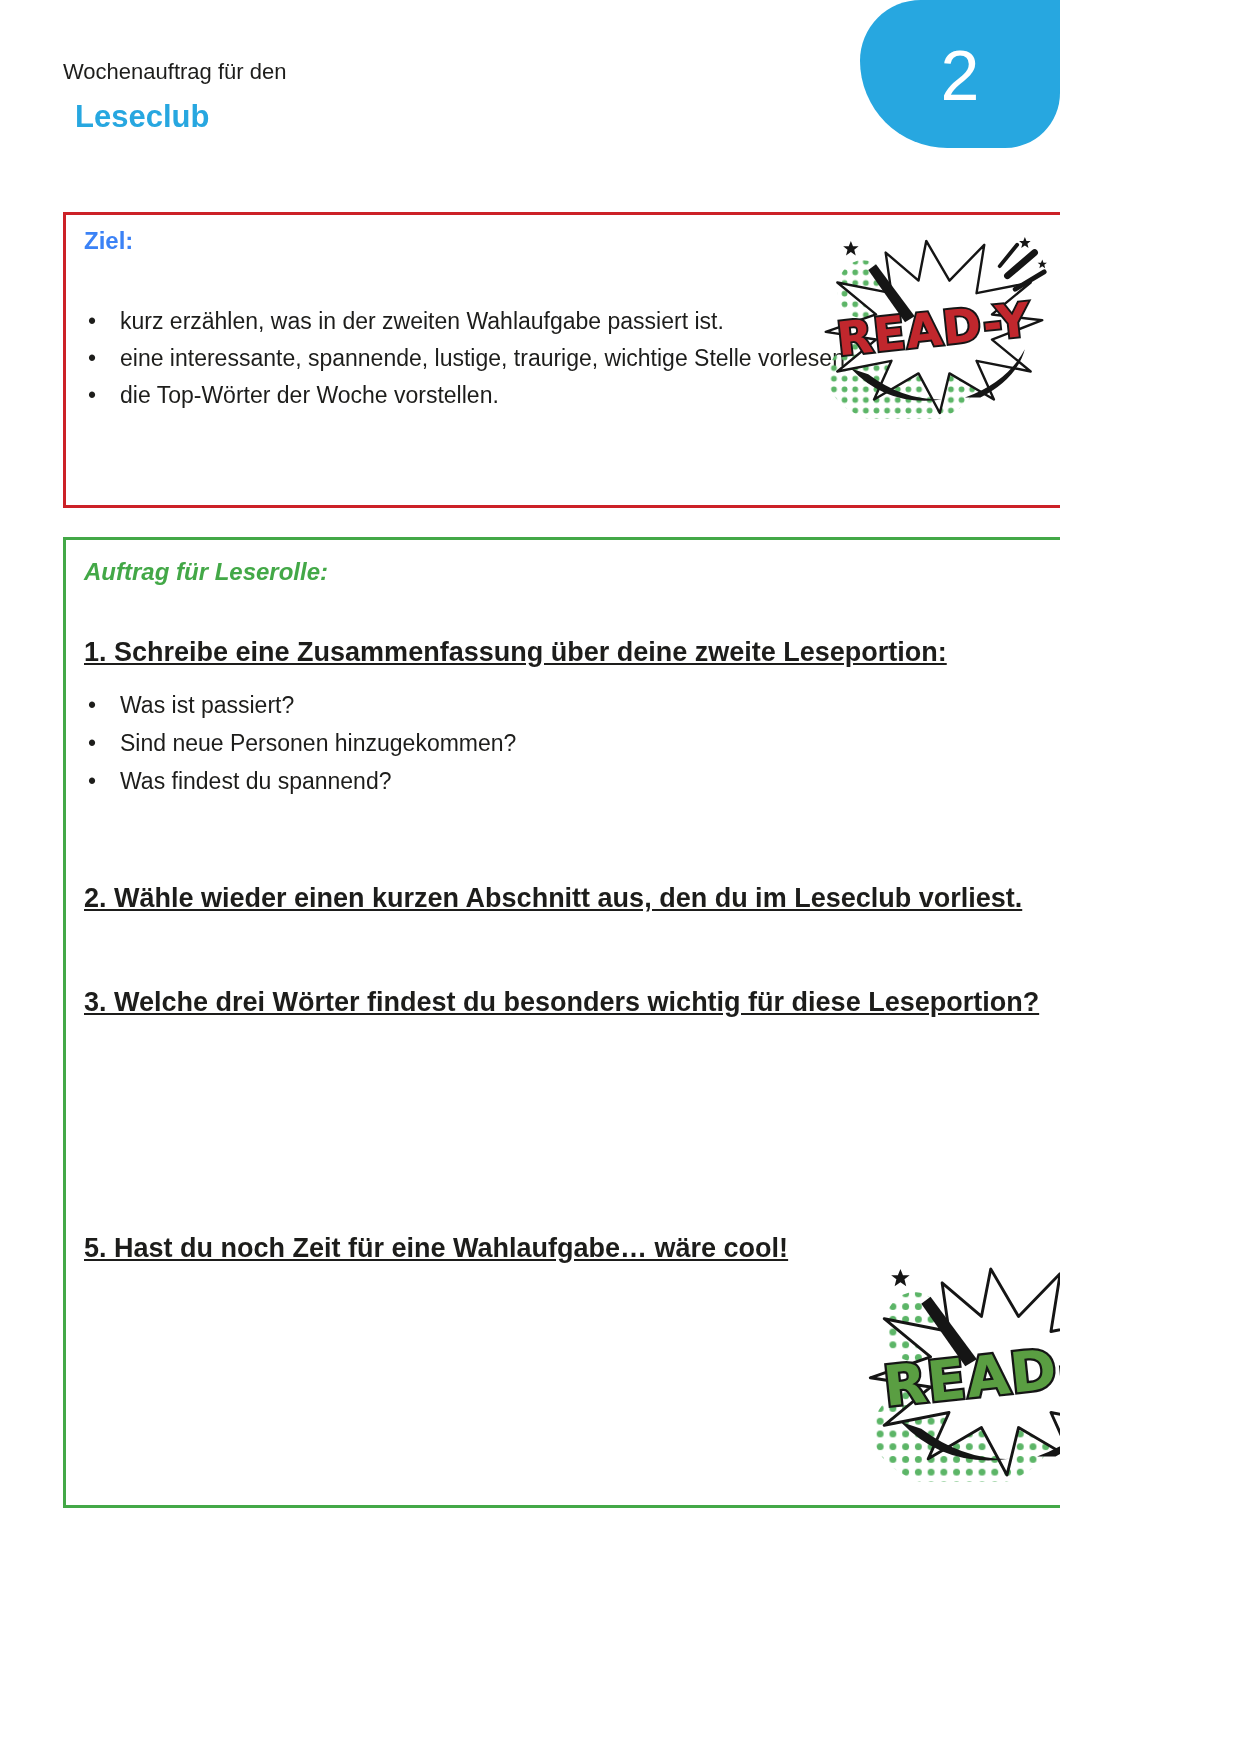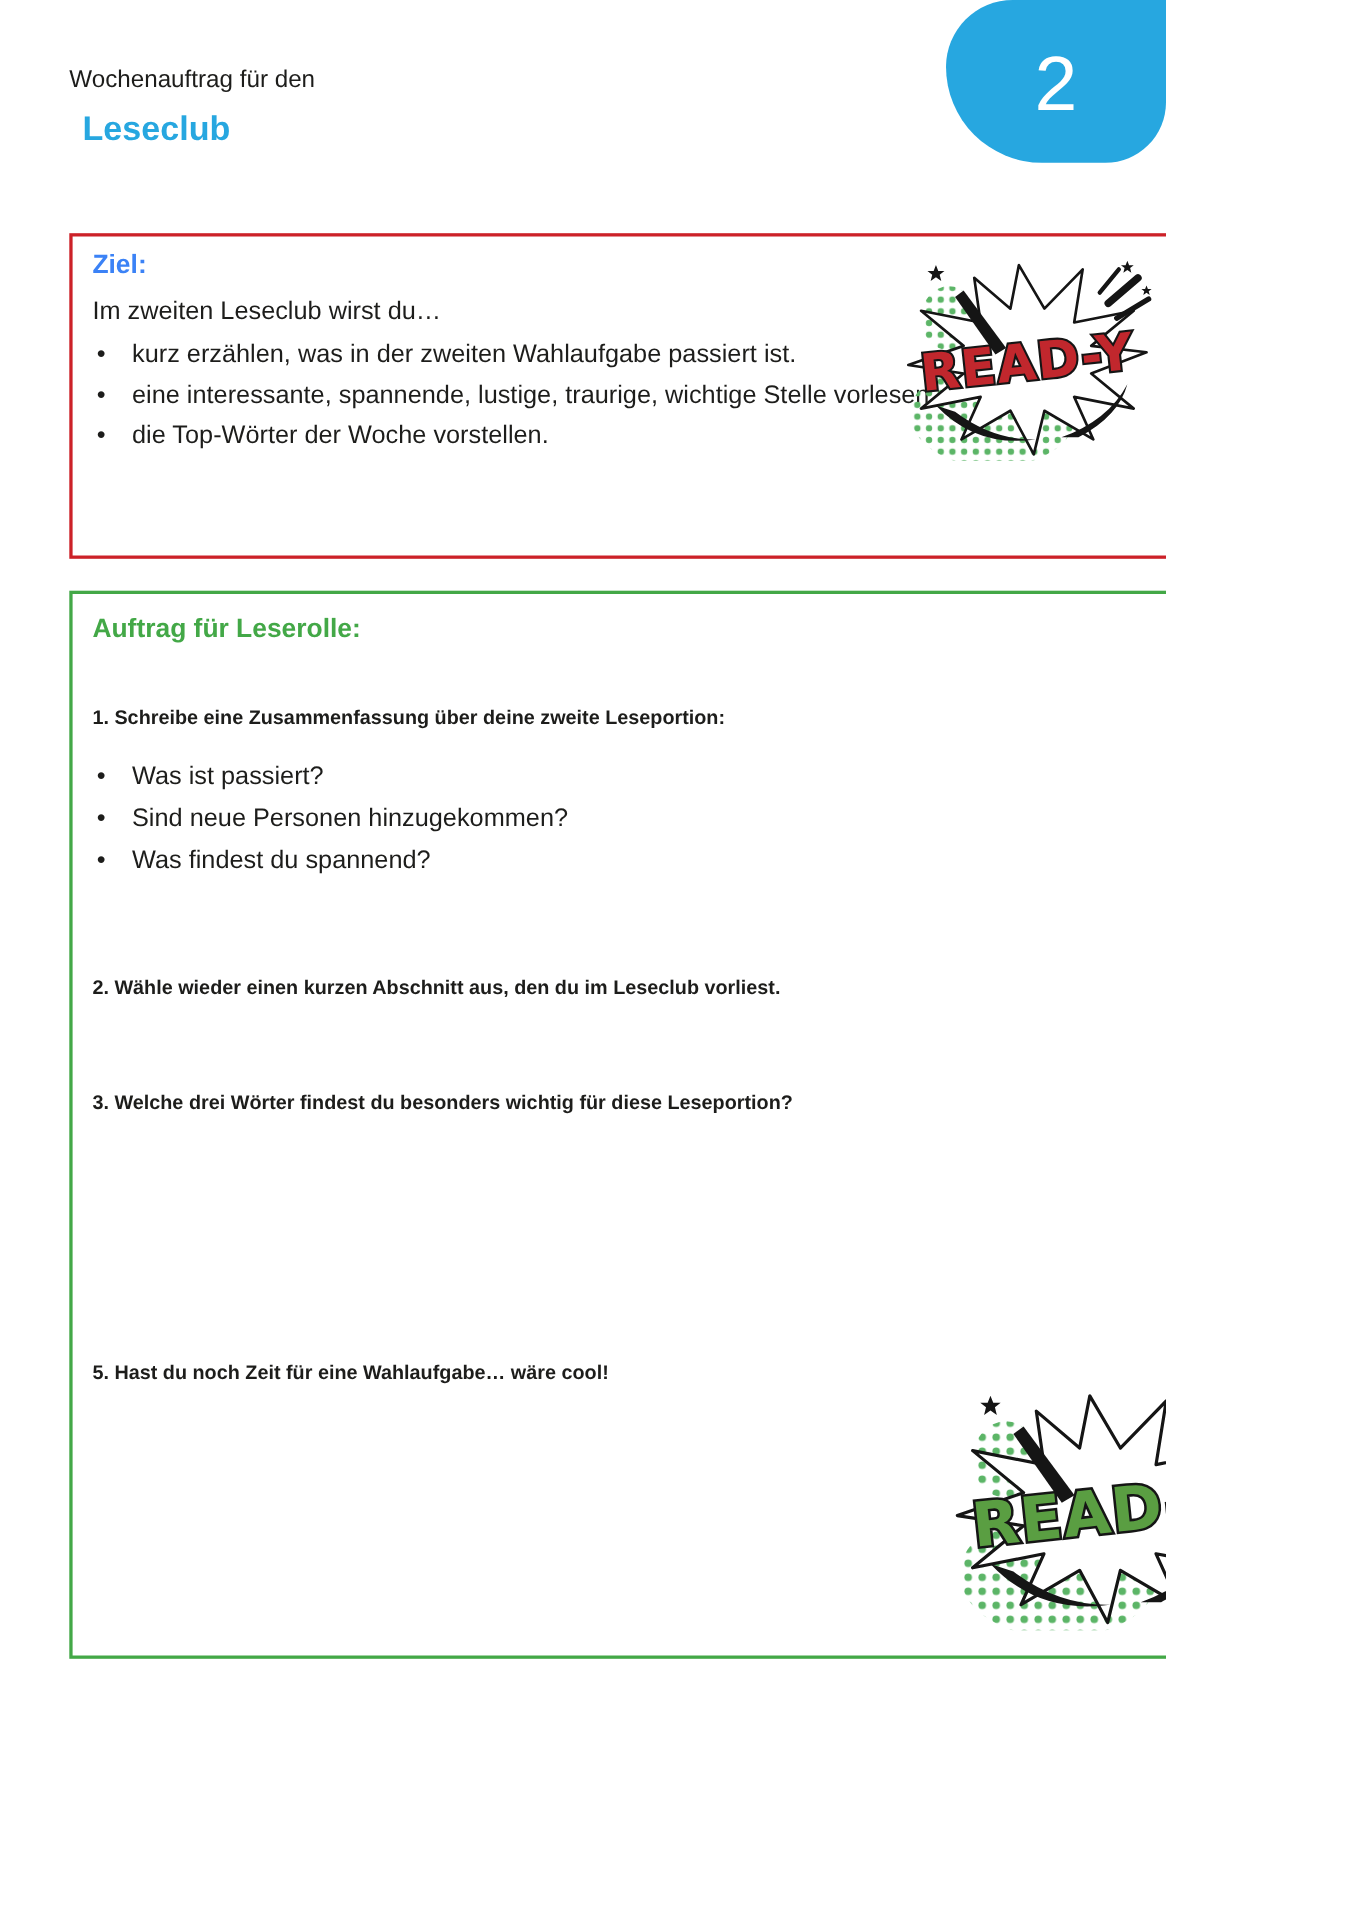--- a/index.html
+++ b/index.html
@@ -33,34 +33,34 @@
   .ziel-box{
     left:63px;top:212px;width:1105px;height:296px;
     border:3px solid #cc2128;
   }
   .auftrag-box{
     left:63px;top:537px;width:1107px;height:971px;
     border:3px solid #43a847;
   }
   .box-title{position:absolute;left:18px;font-size:24px;font-weight:bold;margin:0;}
   .ziel-box .box-title{top:12px;color:#3b82f6;}
-  .auftrag-box .box-title{top:18px;color:#43a847;}
+  .auftrag-box .box-title{top:18px;color:#43a847;font-style:italic;}
 
   .ziel-intro{position:absolute;left:18px;top:52px;font-size:23px;margin:0;line-height:30px;}
 
   ul.dots{list-style:none;margin:0;padding:0;position:absolute;left:18px;}
   .ziel-box ul.dots{top:88px;}
   .auftrag-box ul.dots{top:146px;}
   ul.dots li{
     position:relative;padding-left:36px;font-size:23px;line-height:37px;margin:0;
   }
   .auftrag-box ul.dots li{line-height:38px;}
   ul.dots li .dot{position:absolute;left:4px;font-size:23px;}
 
-  .task{position:absolute;left:18px;font-size:18px;font-weight:bold;margin:0;line-height:41px;}
+  .task{position:absolute;left:18px;font-size:27px;font-weight:bold;margin:0;line-height:41px;text-decoration:underline;}
   .task-1{top:92px;}
   .task-2{top:338px;}
   .task-3{top:442px;}
   .task-4{top:546px;width:1005px;}
   .task-5{top:688px;text-align:center;}
 
   
   .burst-top{position:absolute;left:752px;top:20px;width:232px;height:184px;}
   .burst-bottom{position:absolute;left:795px;top:722px;width:278px;height:220px;}
   svg{display:block;}
@@ -74,21 +74,20 @@
     <p class="kicker">Wochenauftrag für den</p>
     <p class="title">Leseclub</p>
   </div>
 
   <div class="badge">
     <span class="num">2</span>
   </div>
 
   <div class="box ziel-box">
     <p class="box-title">Ziel:</p>
-    <p class="ziel-intro">Im zweiten Leseclub wirst du…</p>
     <ul class="dots">
       <li><span class="dot">•</span><span>kurz erzählen, was in der zweiten Wahlaufgabe passiert ist.</span></li>
       <li><span class="dot">•</span><span>eine interessante, spannende, lustige, traurige, wichtige Stelle vorlesen.</span></li>
       <li><span class="dot">•</span><span>die Top-Wörter der Woche vorstellen.</span></li>
     </ul>
 
     <div class="burst-top">
       <svg viewBox="0 0 240 190" width="232" height="184">
         <defs>
           <pattern id="dotsTop" width="11" height="11" patternUnits="userSpaceOnUse">

